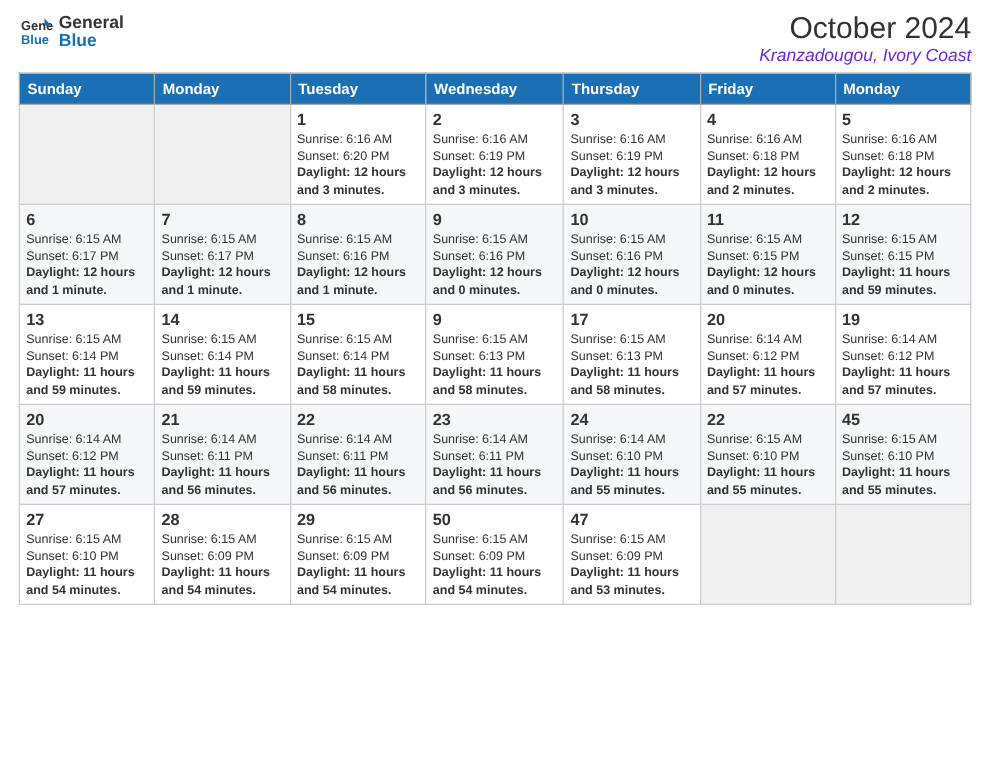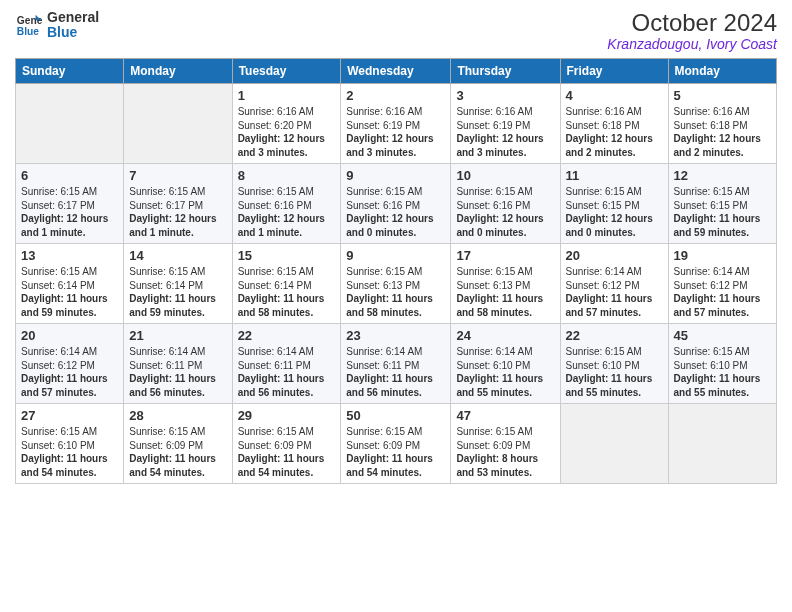--- a/index.html
+++ b/index.html
@@ -248,20 +248,20 @@
           <td>
             <span class="day-num">29</span>
             <div class="day-info">Sunrise: 6:15 AM<br>Sunset: 6:09 PM<br><strong>Daylight: 11 hours and 54 minutes.</strong></div>
           </td>
           <td>
             <span class="day-num">50</span>
             <div class="day-info">Sunrise: 6:15 AM<br>Sunset: 6:09 PM<br><strong>Daylight: 11 hours and 54 minutes.</strong></div>
           </td>
           <td>
             <span class="day-num">47</span>
-            <div class="day-info">Sunrise: 6:15 AM<br>Sunset: 6:09 PM<br><strong>Daylight: 8 hours and 53 minutes.</strong></div>
+            <div class="day-info">Sunrise: 6:15 AM<br>Sunset: 6:09 PM<br><strong>Daylight: 11 hours and 53 minutes.</strong></div>
           </td>
           <td class="empty"></td>
           <td class="empty"></td>
         </tr>
       </tbody>
   </table>
 </div>
 
 </body></html>

